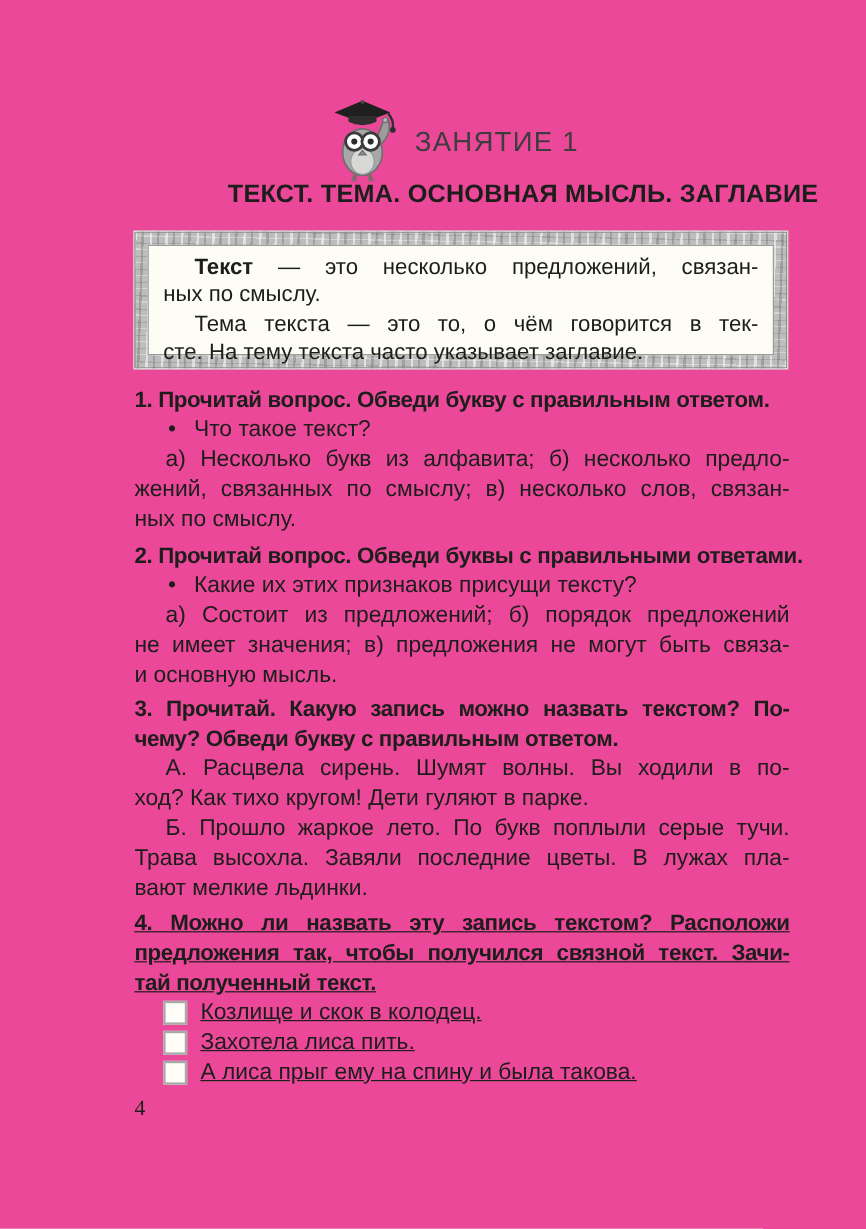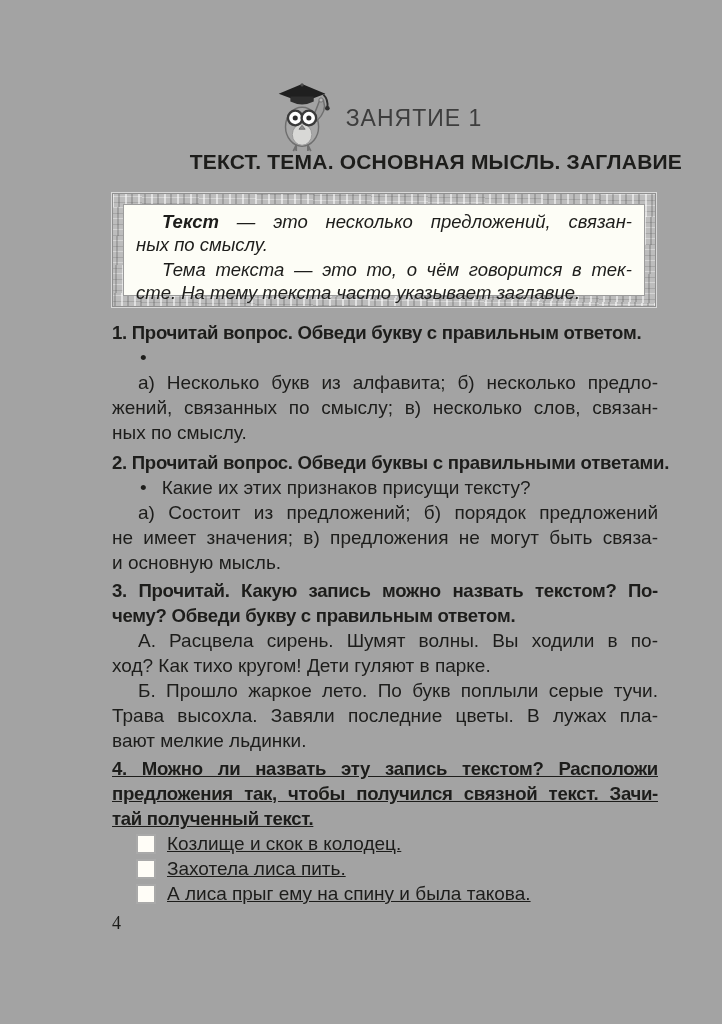--- a/index.html
+++ b/index.html
@@ -1,18 +1,18 @@
 <!DOCTYPE html>
 <html lang="ru"><head>
 <meta charset="utf-8">
 <style>
   html,body{margin:0;padding:0;background:#e8e8e8;}
   .page{
     position:relative;width:722px;height:1024px;margin:0 auto;
-    background:#a3a3a3;overflow:hidden;
+    background:#ec4899;overflow:hidden;
     font-family:"Liberation Sans",sans-serif;color:#1d1d1b;
   }
   
   .lesson-row{
     position:absolute;top:82px;left:0;width:100%;
     display:flex;justify-content:center;align-items:center;gap:10px;
     transform:translateX(16px);
   }
   .owl{width:64px;height:72px;flex:none;}
   .lesson-label{font-size:23px;color:#3d3d3d;letter-spacing:1px;white-space:nowrap;}
@@ -25,21 +25,21 @@
     position:absolute;top:193px;left:112px;width:544px;height:114px;
     box-sizing:border-box;padding:11px;
     background-color:#bdbdbd;
     background-image:
       repeating-linear-gradient(92deg,rgba(255,255,255,.55) 0 2px,rgba(0,0,0,0) 2px 6px,rgba(70,70,70,.25) 6px 8px,rgba(0,0,0,0) 8px 13px),
       repeating-linear-gradient(1deg,rgba(255,255,255,.35) 0 1px,rgba(0,0,0,0) 1px 5px,rgba(80,80,80,.2) 5px 6px,rgba(0,0,0,0) 6px 11px);
     box-shadow:inset 0 0 0 1px #8f8f8f, 0 0 0 1px #d9d9d9;
   }
   .defbox-inner{
     background:#fdfdf6;border:1px solid #9c9c9c;height:100%;box-sizing:border-box;
-    padding:5px 12px 0 12px;font-style:italic;font-size:18.5px;line-height:23px;
+    padding:5px 12px 0 12px;font-size:18.5px;line-height:23px;
   }
   .ind{text-indent:26px;}
   .jl{text-align:justify;text-align-last:justify;text-justify:inter-word;}
   .p2{margin-top:2px;}
   
   .main{position:absolute;top:320px;left:112px;width:546px;font-size:19px;line-height:25px;}
   .hl{font-weight:bold;letter-spacing:-.3px;font-size:18.6px;}
   .one{white-space:nowrap;}
   .ex2{margin-top:5px;}
   .ex3{margin-top:3px;}
@@ -93,20 +93,21 @@
       <div>сте. На тему текста часто указывает заглавие.</div>
     </div>
   </div>
 
   <div class="main">
 
     <div class="ex1">
       <div class="hl one">1. Прочитай вопрос. Обведи букву с правильным ответом.</div>
       <div class="bullet-row">
         <span class="bullet">•</span>
+        <span>Что такое текст?</span>
       </div>
       <div class="jl ind">а) Несколько букв из алфавита; б) несколько предло-</div>
       <div class="jl">жений, связанных по смыслу; в) несколько слов, связан-</div>
       <div>ных по смыслу.</div>
     </div>
 
     <div class="ex2">
       <div class="hl one">2. Прочитай вопрос. Обведи буквы с правильными ответами.</div>
       <div class="bullet-row">
         <span class="bullet">•</span>

